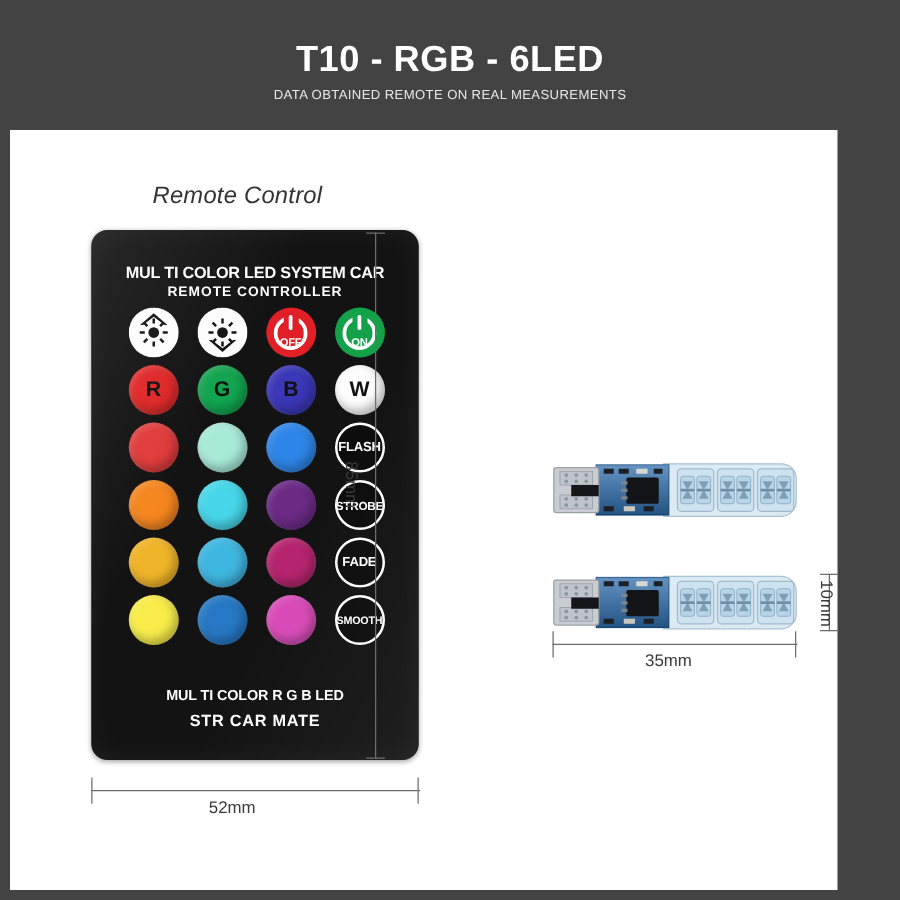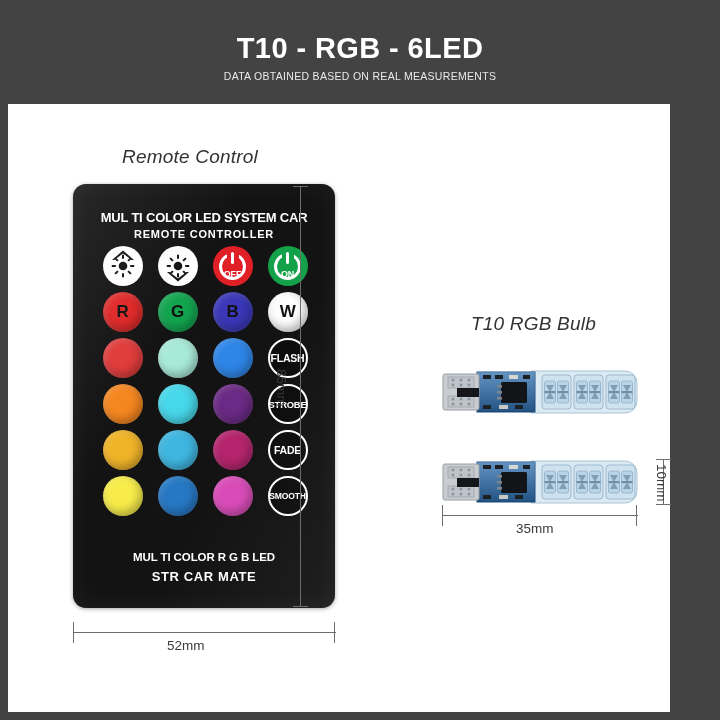--- a/index.html
+++ b/index.html
@@ -129,27 +129,26 @@
   #bv-cap2 { left:648px; top:400px; width:15px; height:1.4px; }
   #bv-txt  { left:661px; top:360px; transform:rotate(90deg); transform-origin:left top; }
 </style>
 </head>
 <body style="background: rgb(67, 67, 67);">
 
 <div id="frame" style="background: rgb(67, 67, 67);">
 
   <div id="header">
     <div class="title">T10 - RGB - 6LED</div>
-    <div class="subtitle">DATA OBTAINED BASED ON REAL MEASUREMENTS</div>
+    <div class="subtitle">DATA OBTAINED REMOTE ON REAL MEASUREMENTS</div>
   </div>
 
   <div id="panel" style="background: rgb(255, 255, 255);">
 
     <div class="sec-label" id="lbl-remote">Remote Control</div>
-    <div class="sec-label" id="lbl-bulb">T10 RGB Bulb</div>
 
     <div id="remote" style="background: rgb(19, 19, 19);">
       <div class="remote-brand" id="brand1">MUL TI COLOR LED SYSTEM CAR</div>
       <div class="remote-brand" id="brand2">REMOTE CONTROLLER</div>
 
       <div class="btn-grid" id="btn-grid">
           <div class="key white-key" style="background: transparent;">
             <svg class="bright-svg" viewBox="0 0 40 40">
       <circle cx="20" cy="20" r="20" fill="#fdfdfd"></circle>
       <g>

